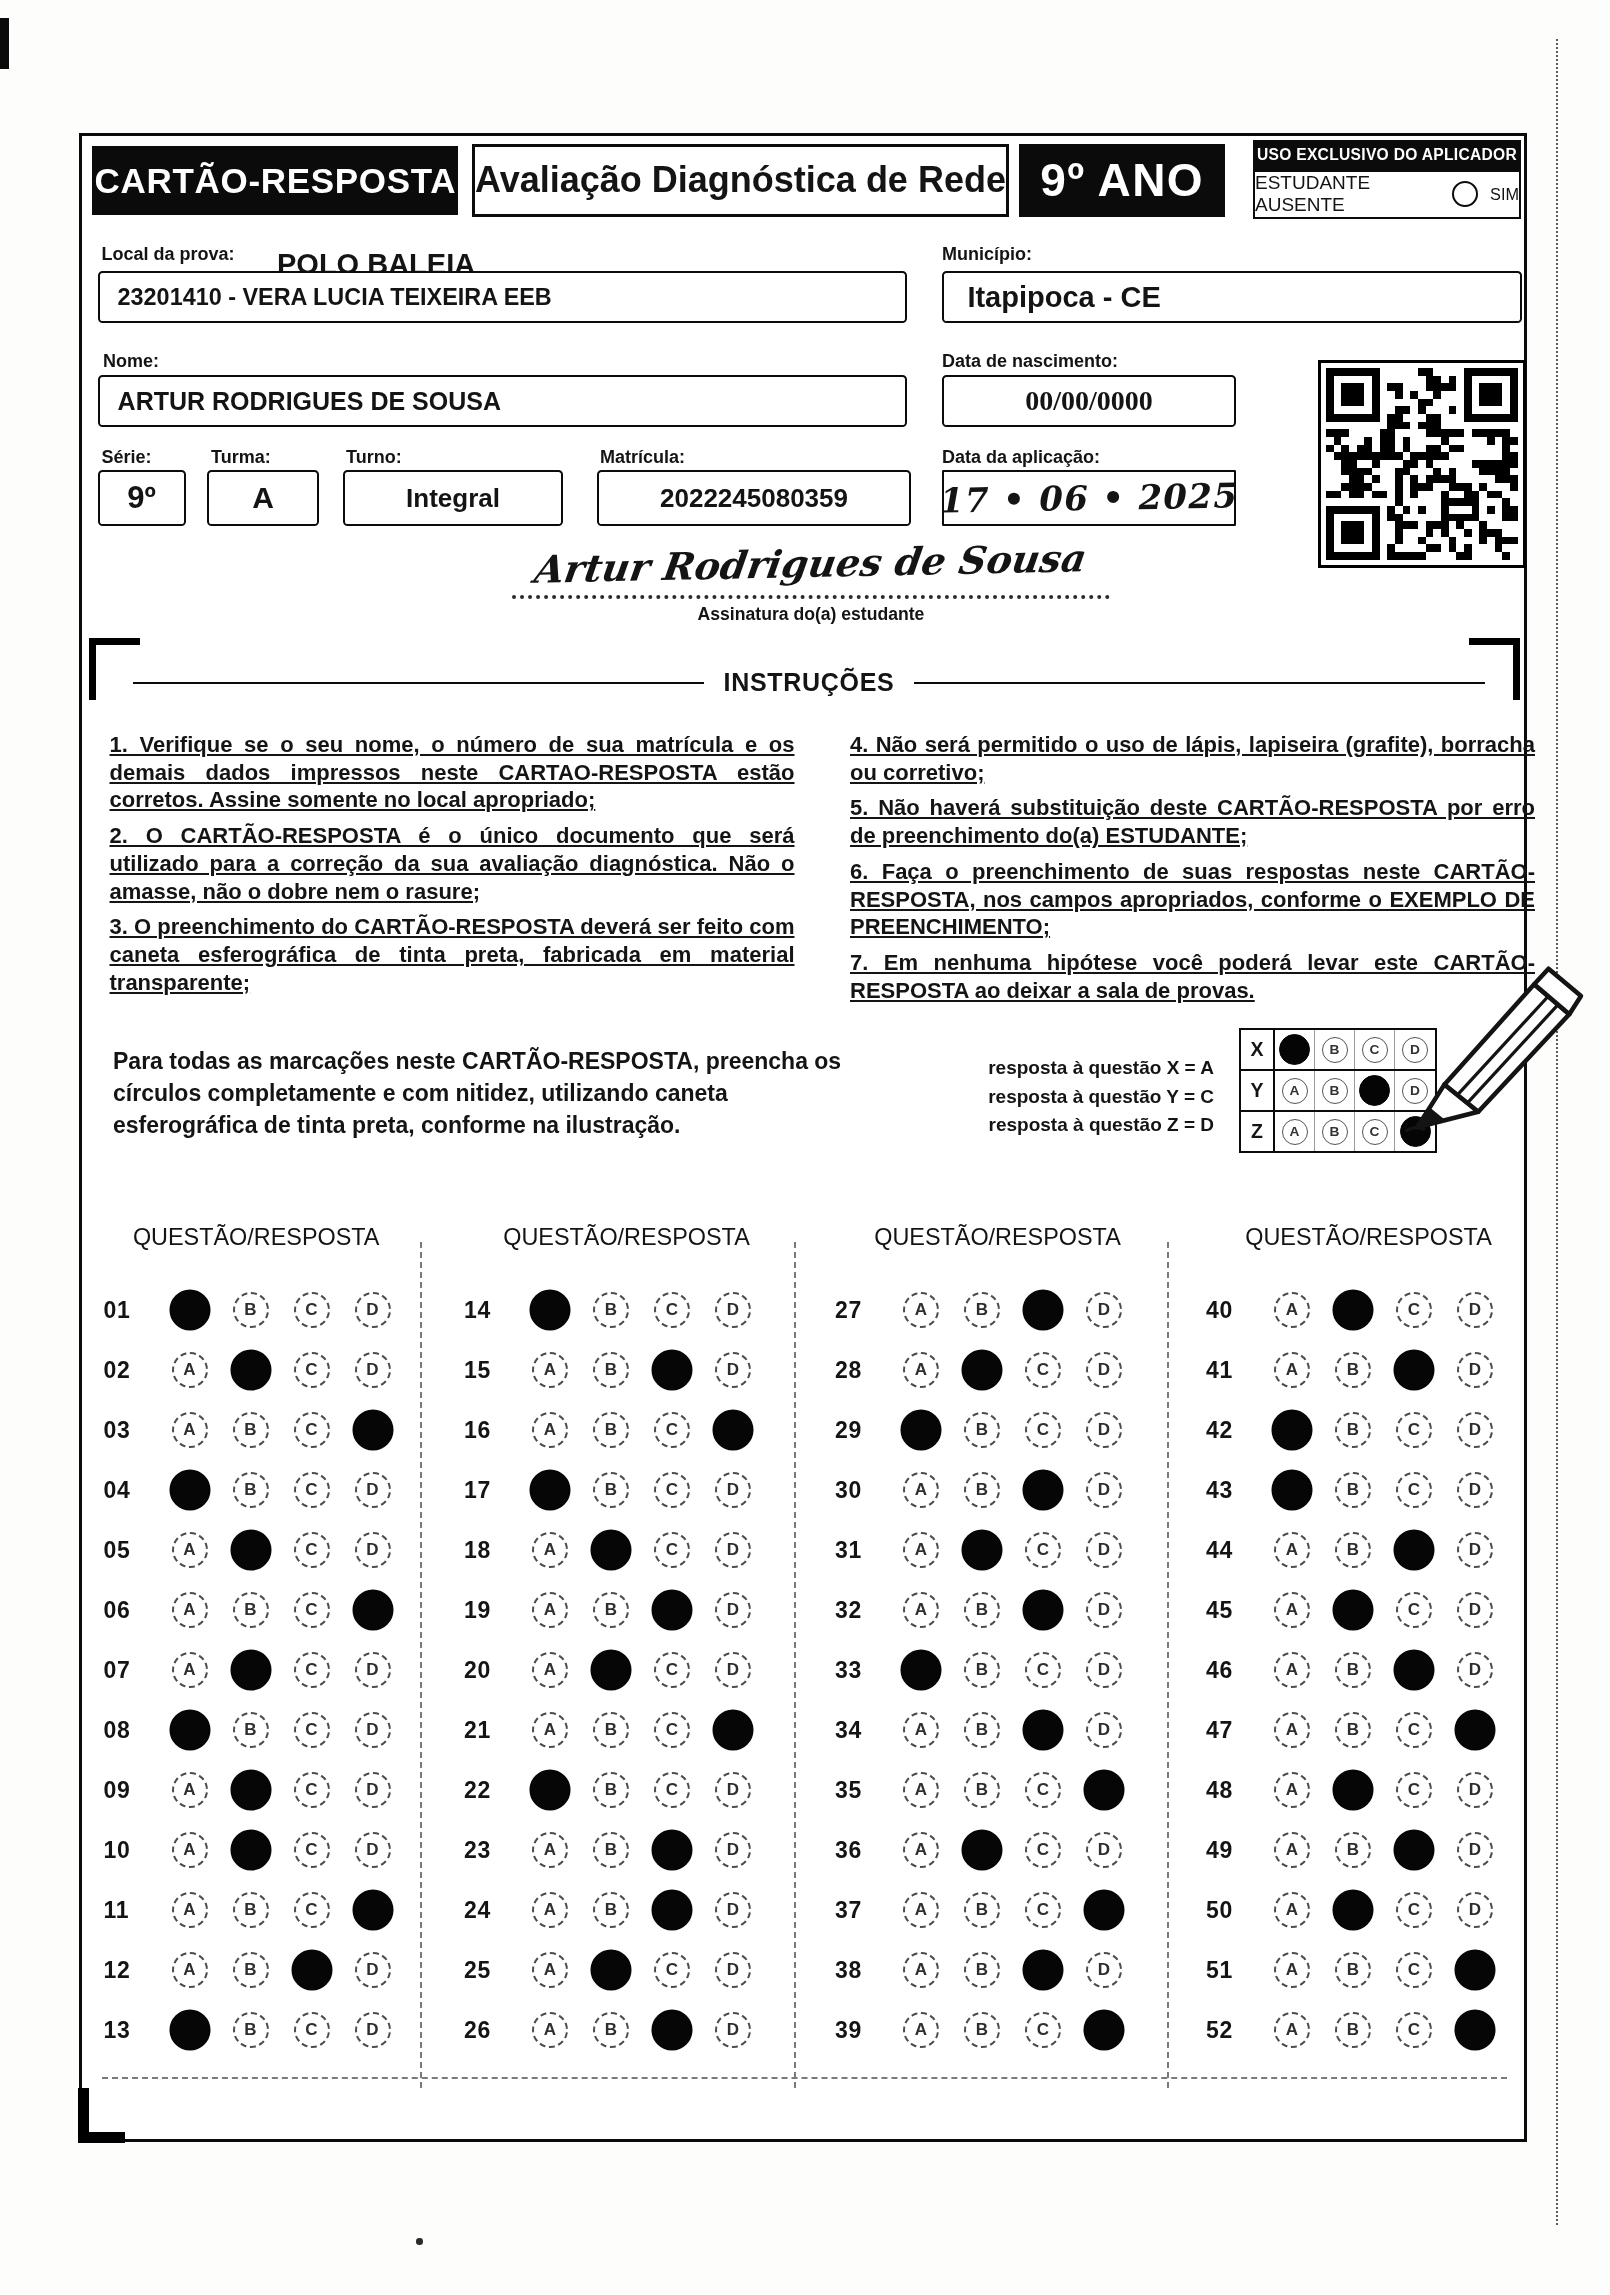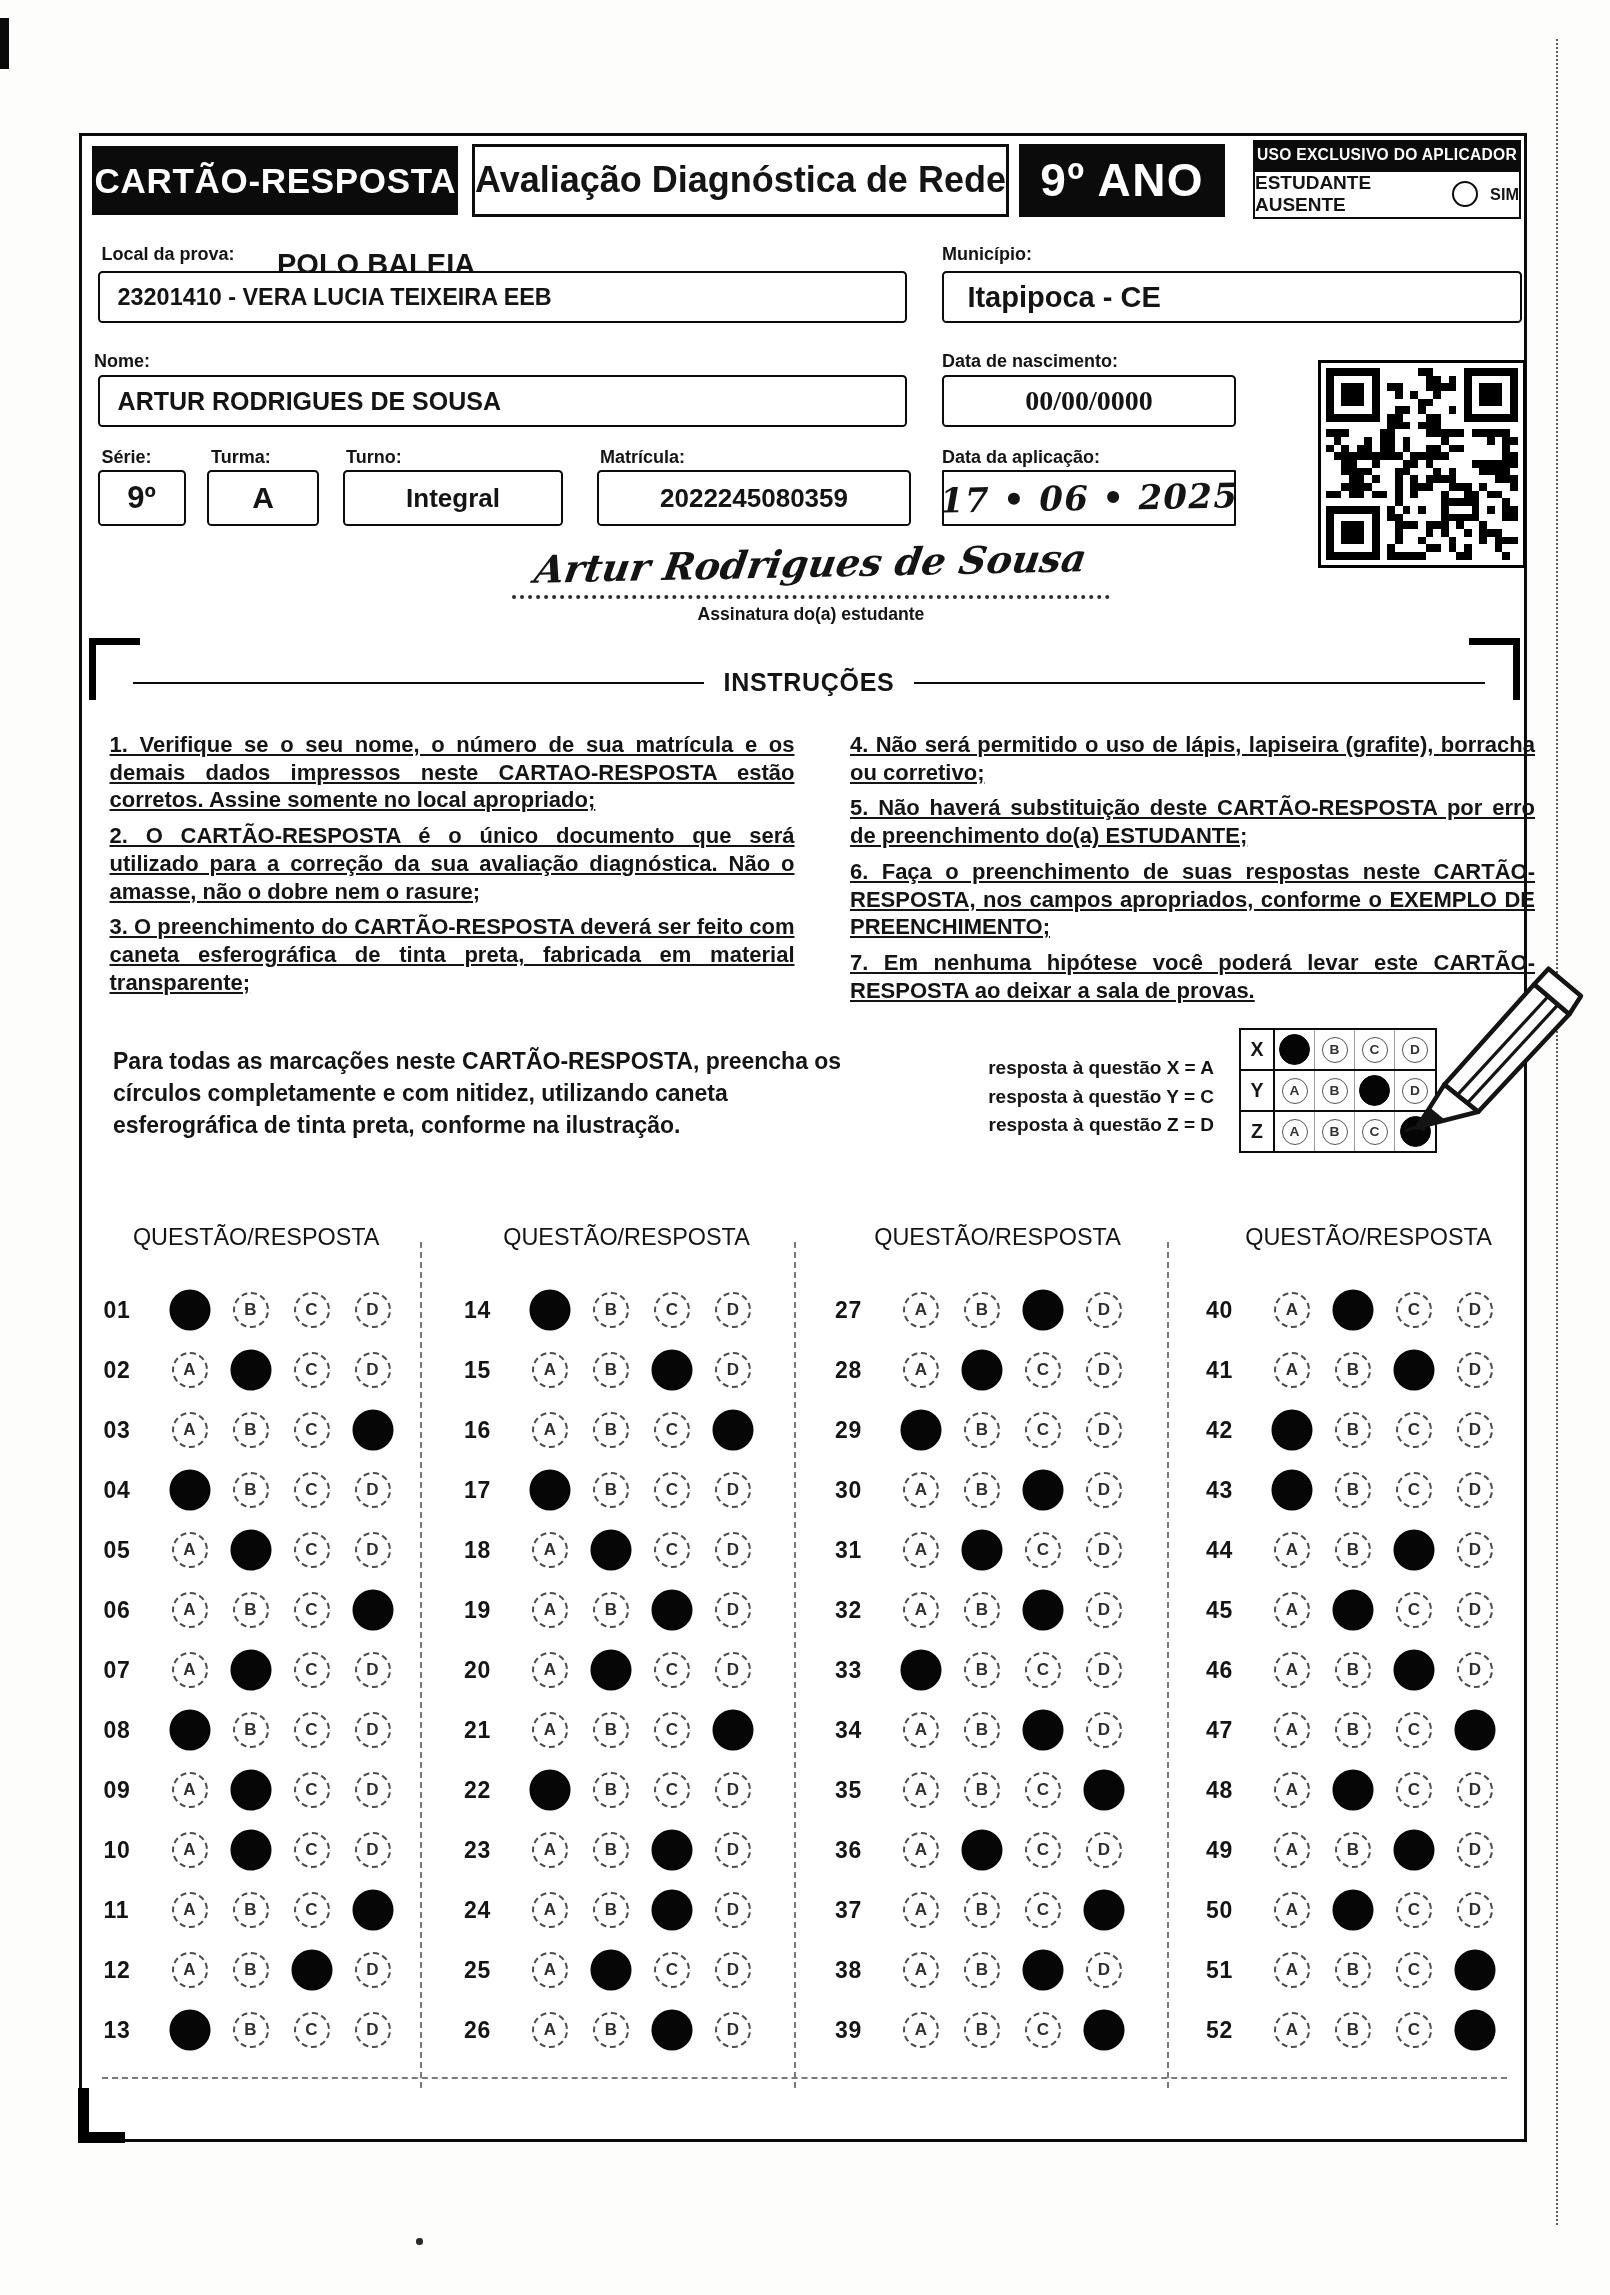--- a/index.html
+++ b/index.html
@@ -21,34 +21,34 @@
   .hdr-title { position:absolute; left:10.4px; top:10.4px; width:366px; height:69px; background:#0b0b0b; color:#fff;
     font-size:35px; font-weight:bold; display:flex; align-items:center; justify-content:center; letter-spacing:0.7px; }
   .hdr-exam { position:absolute; left:390px; top:7.8px; width:537px; height:73px; border:3.3px solid #0b0b0b;
     font-size:36px; font-weight:bold; display:flex; align-items:center; justify-content:center; }
   .hdr-grade { position:absolute; left:937px; top:7.8px; width:206px; height:73px; background:#0b0b0b; color:#fff;
     font-size:46px; font-weight:bold; display:flex; align-items:center; justify-content:center; letter-spacing:1.3px; }
   .hdr-right { position:absolute; left:1171px; top:3.9px; width:268px; }
   .hdr-right-bar { height:30px; background:#0b0b0b; color:#fff; font-size:15.6px; font-weight:bold;
     display:flex; align-items:center; justify-content:center; letter-spacing:0.3px; }
   .hdr-right-box { height:49px; border:2.6px solid #0b0b0b; background:#fff; display:flex; align-items:center;
-    justify-content:center; gap:12px; font-size:19px; font-weight:bold; }
+    justify-content:center; gap:12px; font-size:19px; font-weight:normal; }
   .absent-circle { width:26px; height:26px; border:2px solid #0b0b0b; border-radius:50%; flex:none; }
   .absent-sim { font-size:16.3px; }
   
   .flabel { position:absolute; font-size:18px; font-weight:bold; white-space:nowrap; }
   .fvalue-big { position:absolute; font-size:29px; font-weight:bold; white-space:nowrap;margin-top:14px; }
   .fbox { position:absolute; border:2.6px solid #0b0b0b; border-radius:4.6px; background:#fff;
     display:flex; align-items:center; font-weight:bold; padding-left:18px; font-size:25px; white-space:nowrap; }
   .fbox.center { justify-content:center; padding-left:0; }
   .lb-local { left:19.5px; top:108px; }       .v-local { left:195px; top:98px; }
   .lb-municipio { left:860px; top:108px; }
   .bx-school { left:15.6px; top:135px; width:809px; height:52px; font-size:23.4px; }
   .bx-municipio { left:860px; top:135px; width:580px; height:52px; font-size:29px; padding-left:23.4px; }
-  .lb-nome { left:12px; top:215px; }        .lb-nasc { left:860px; top:215px; }
+  .lb-nome { left:21px; top:215px; }        .lb-nasc { left:860px; top:215px; }
   .bx-nome { left:15.6px; top:239px; width:809px; height:52px; }
   .bx-nasc { left:860px; top:239px; width:294px; height:52px; font-size:28px;font-family:Liberation Serif, serif; }
   .lb-serie { left:19.5px; top:311px; }  .lb-turma { left:129px; top:311px; } .lb-turno { left:264px; top:311px; }
   .lb-matricula { left:518px; top:311px; } .lb-aplicacao { left:860px; top:311px; }
   .bx-serie { left:15.6px; top:334px; width:88px; height:56px; font-size:31px; }
   .bx-turma { left:125px; top:334px; width:112px; height:56px; font-size:30px; }
   .bx-turno { left:261px; top:334px; width:220px; height:56px; font-size:26px; }
   .bx-matricula { left:515px; top:334px; width:314px; height:56px; font-size:26px; }
   .bx-aplicacao { left:860px; top:334px; width:294px; height:56px; border-radius:1.3px; }
   .handwriting { font-family:"DejaVu Serif", serif; font-style:italic; font-weight:bold; }

